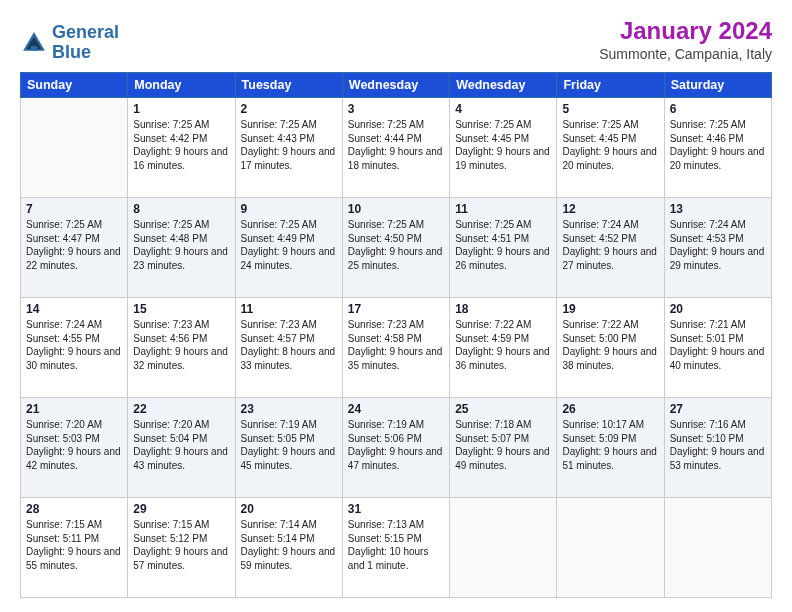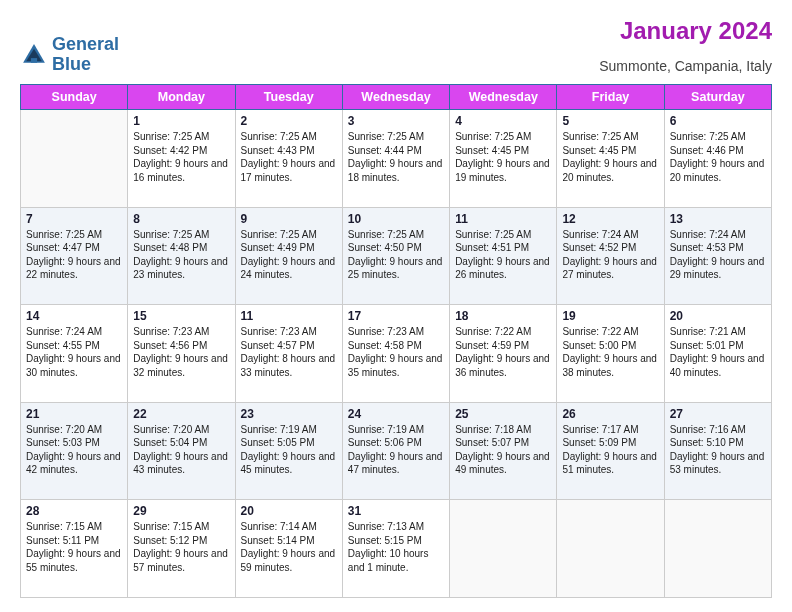--- a/index.html
+++ b/index.html
@@ -47,34 +47,34 @@
     }
     .month-title {
       font-size: 24px;
       font-weight: bold;
       color: #a21caf;
       line-height: 1.1;
     }
     .location {
       font-size: 14px;
       color: #444;
-      margin-top: 14px;
+      margin-top: 2px;
     }
     .calendar {
       width: 100%;
       border-collapse: collapse;
       flex: 1;
     }
     .calendar thead tr th {
-      background: #d946ef;
+      background: #1d4ed8;
       color: #fff;
       font-size: 12.5px;
       font-weight: bold;
       padding: 5px 6px;
-      text-align: center;
+      text-align: left;
       border: 1px solid #2e6da4;
     }
     .calendar tbody tr td {
       border: 1px solid #ccc;
       vertical-align: top;
       padding: 4px 5px;
       font-size: 10.5px;
       color: #222;
       width: calc(100% / 7);
       height: 82px;
@@ -342,21 +342,21 @@
           <span class="day-number">25</span>
           <div class="day-info">
             <span>Sunrise: 7:18 AM</span><br>
             <span>Sunset: 5:07 PM</span><br>
             <span>Daylight: 9 hours and 49 minutes.</span>
           </div>
         </td>
           <td>
           <span class="day-number">26</span>
           <div class="day-info">
-            <span>Sunrise: 7:17 AM</span><br>
+            <span>Sunrise: 10:17 AM</span><br>
             <span>Sunset: 5:09 PM</span><br>
             <span>Daylight: 9 hours and 51 minutes.</span>
           </div>
         </td>
           <td>
           <span class="day-number">27</span>
           <div class="day-info">
             <span>Sunrise: 7:16 AM</span><br>
             <span>Sunset: 5:10 PM</span><br>
             <span>Daylight: 9 hours and 53 minutes.</span>

